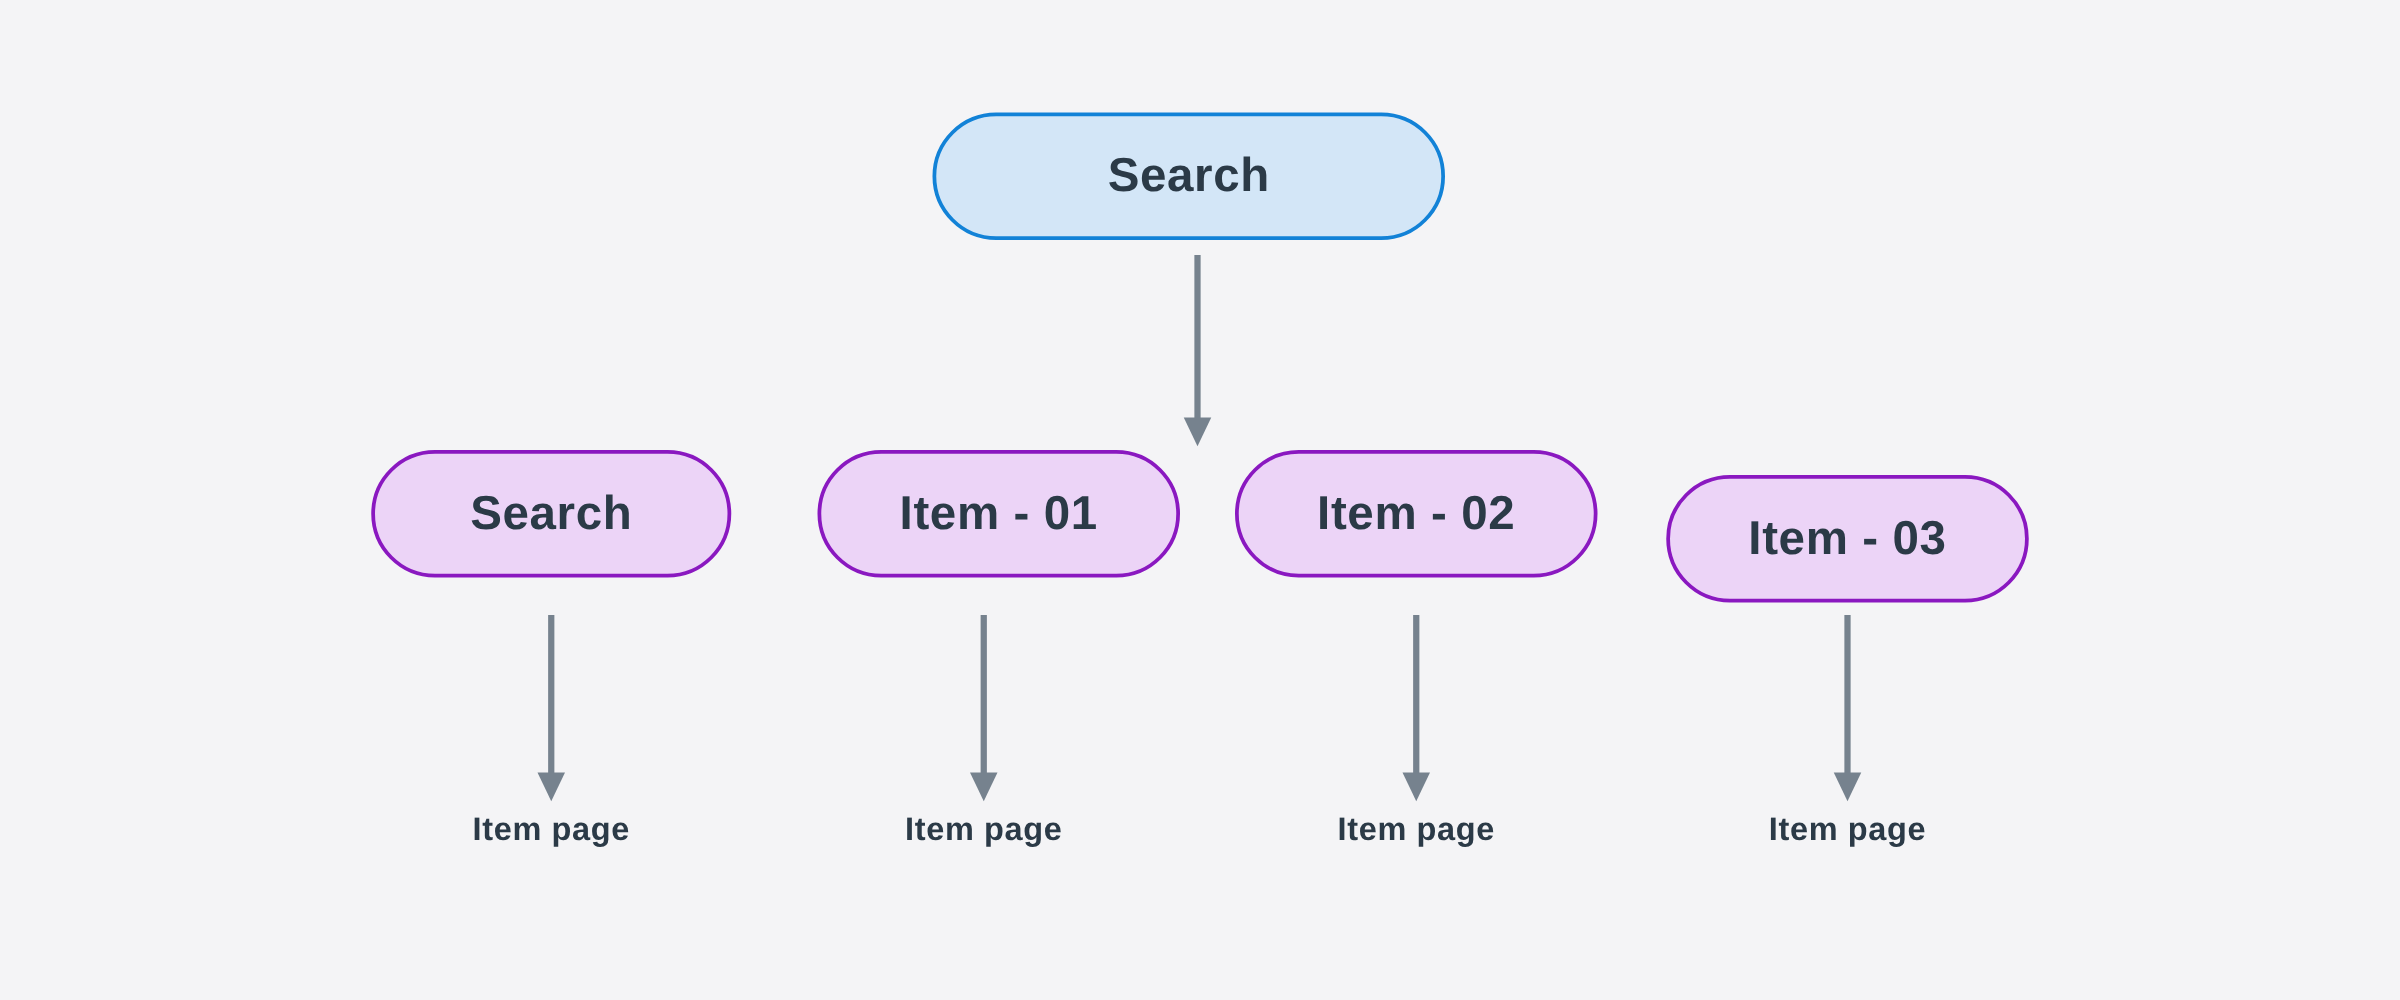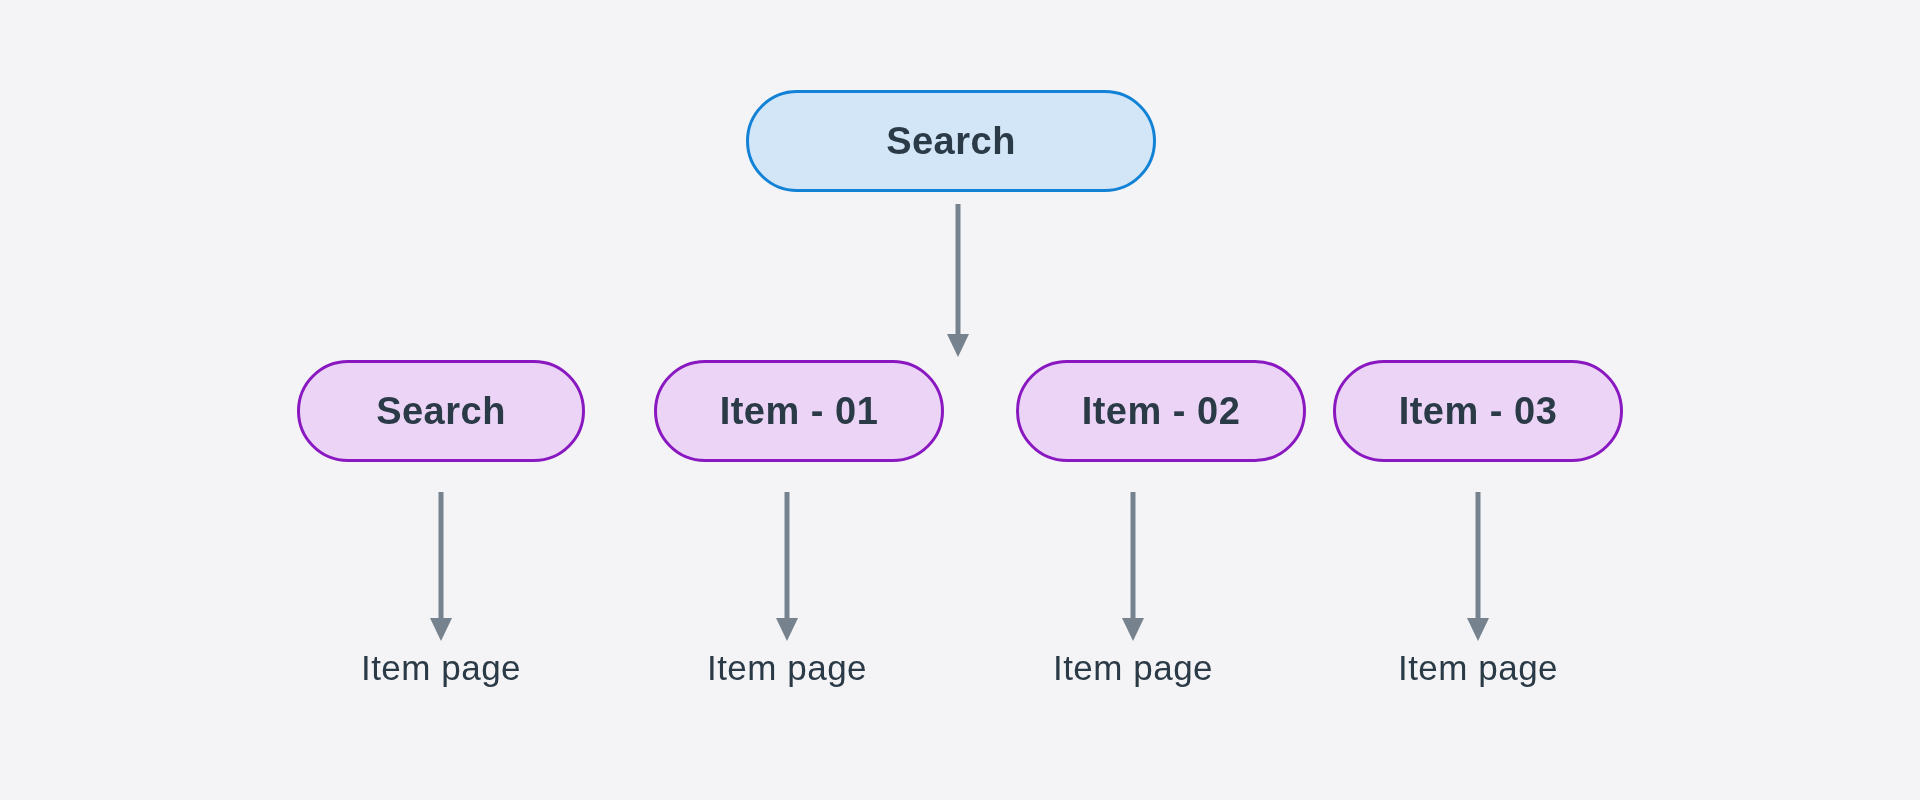--- a/index.html
+++ b/index.html
@@ -39,43 +39,43 @@
     background: var(--root-fill);
     border: 3px solid var(--root-border);
   }
   .node-child {
     top: 360px;
     background: var(--child-fill);
     border: 3px solid var(--child-border);
   }
   .node-album  { left: 297px;  width: 288px; }
   .node-item01 { left: 654px;  width: 290px; }
-  .node-item02 { left: 1016px;  width: 290px; }
-  .node-item03 { left: 1333px; width: 290px; }
+  .node-item02 { left: 988px;  width: 290px; }
+  .node-item03 { left: 1333px; width: 290px; margin-top: 20px; }
 
   .arrow {
     position: absolute;
     width: 24px;
     color: var(--arrow);
   }
   .arrow svg { display: block; width: 100%; height: 100%; }
   .arrow-root  { left: 946px; top: 202px; height: 156px; }
   .arrow-child { top: 490px; height: 152px; }
   .arrow-c0 { left: 429px; }
   .arrow-c1 { left: 775px; }
   .arrow-c2 { left: 1121px; }
   .arrow-c3 { left: 1466px; }
 
   .leaf-label {
     position: absolute;
     top: 648px;
     width: 300px;
     text-align: center;
-    font-weight: normal;
-    font-size: 35px;
+    font-weight: bold;
+    font-size: 26px;
     color: var(--text);
     letter-spacing: 0.5px;
   }
   .leaf-0 { left: 291px; }
   .leaf-1 { left: 637px; }
   .leaf-2 { left: 983px; }
   .leaf-3 { left: 1328px; }
 </style>
 </head>
 <body>

